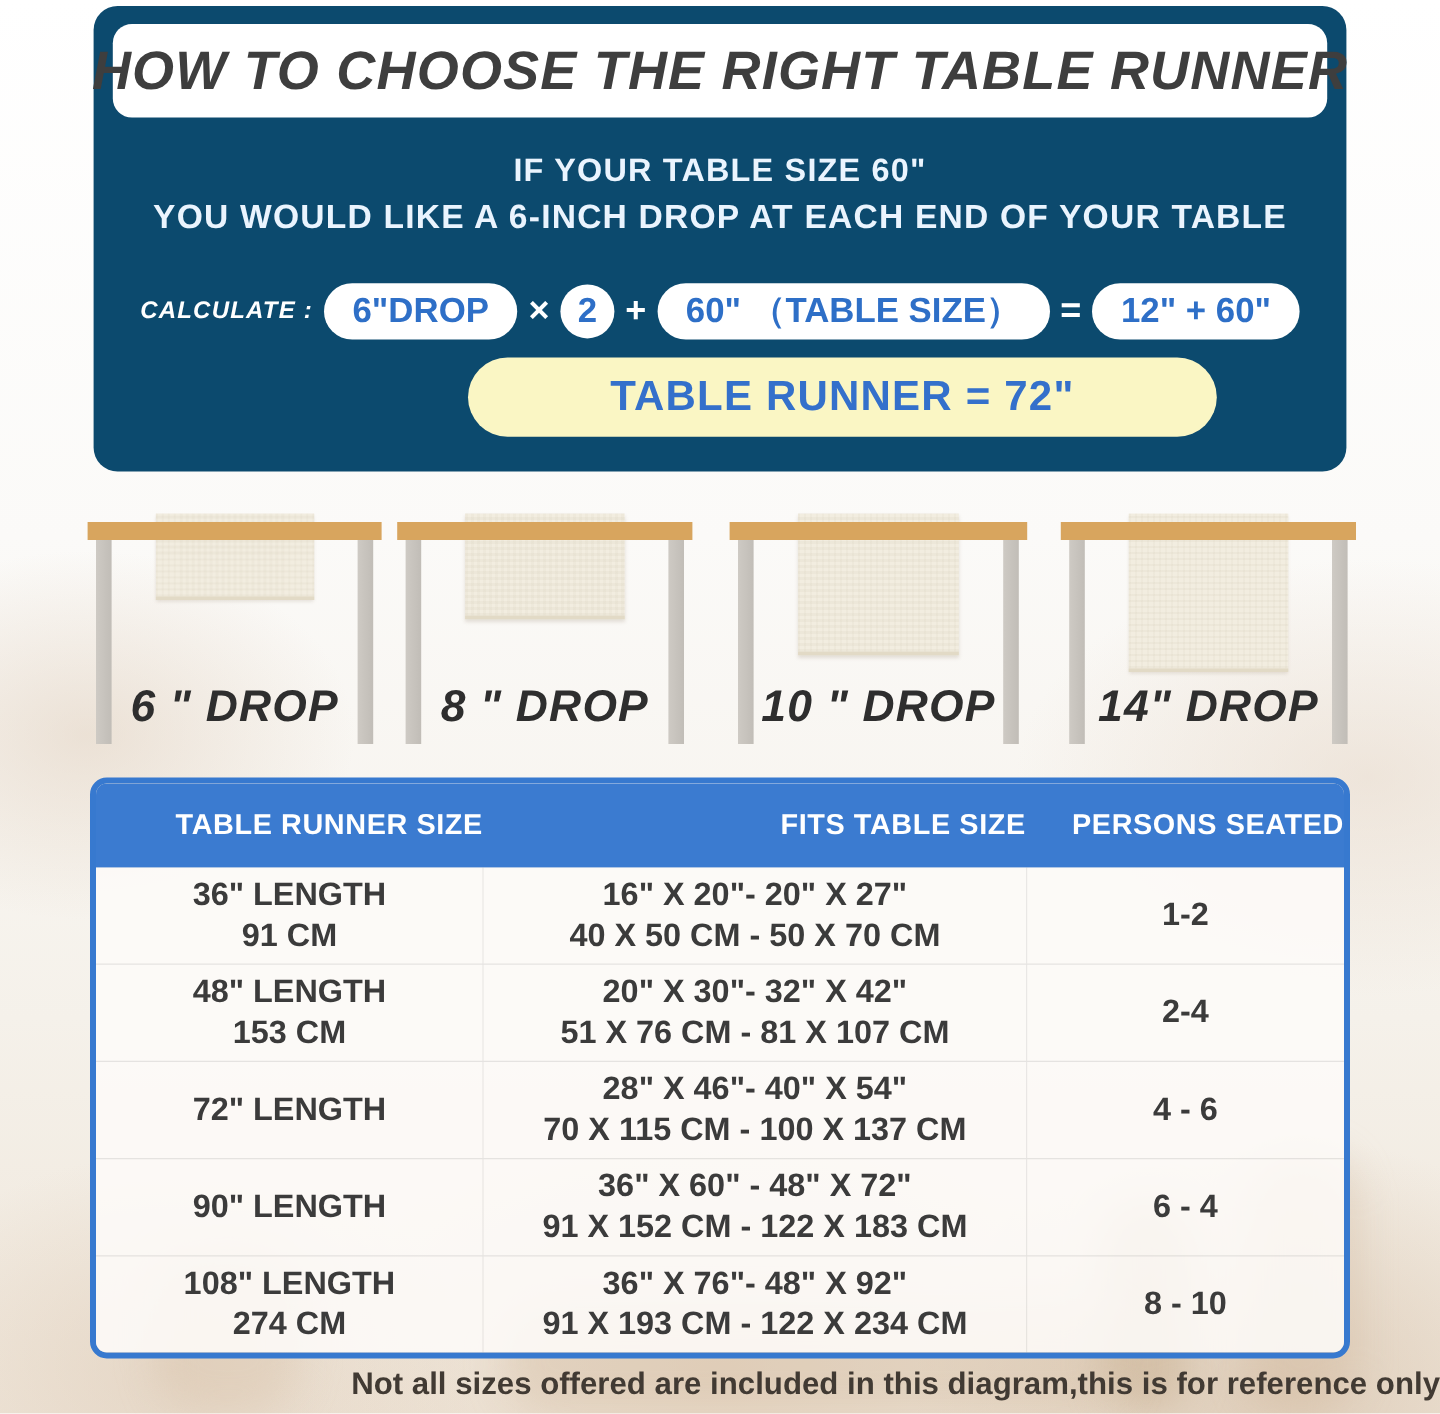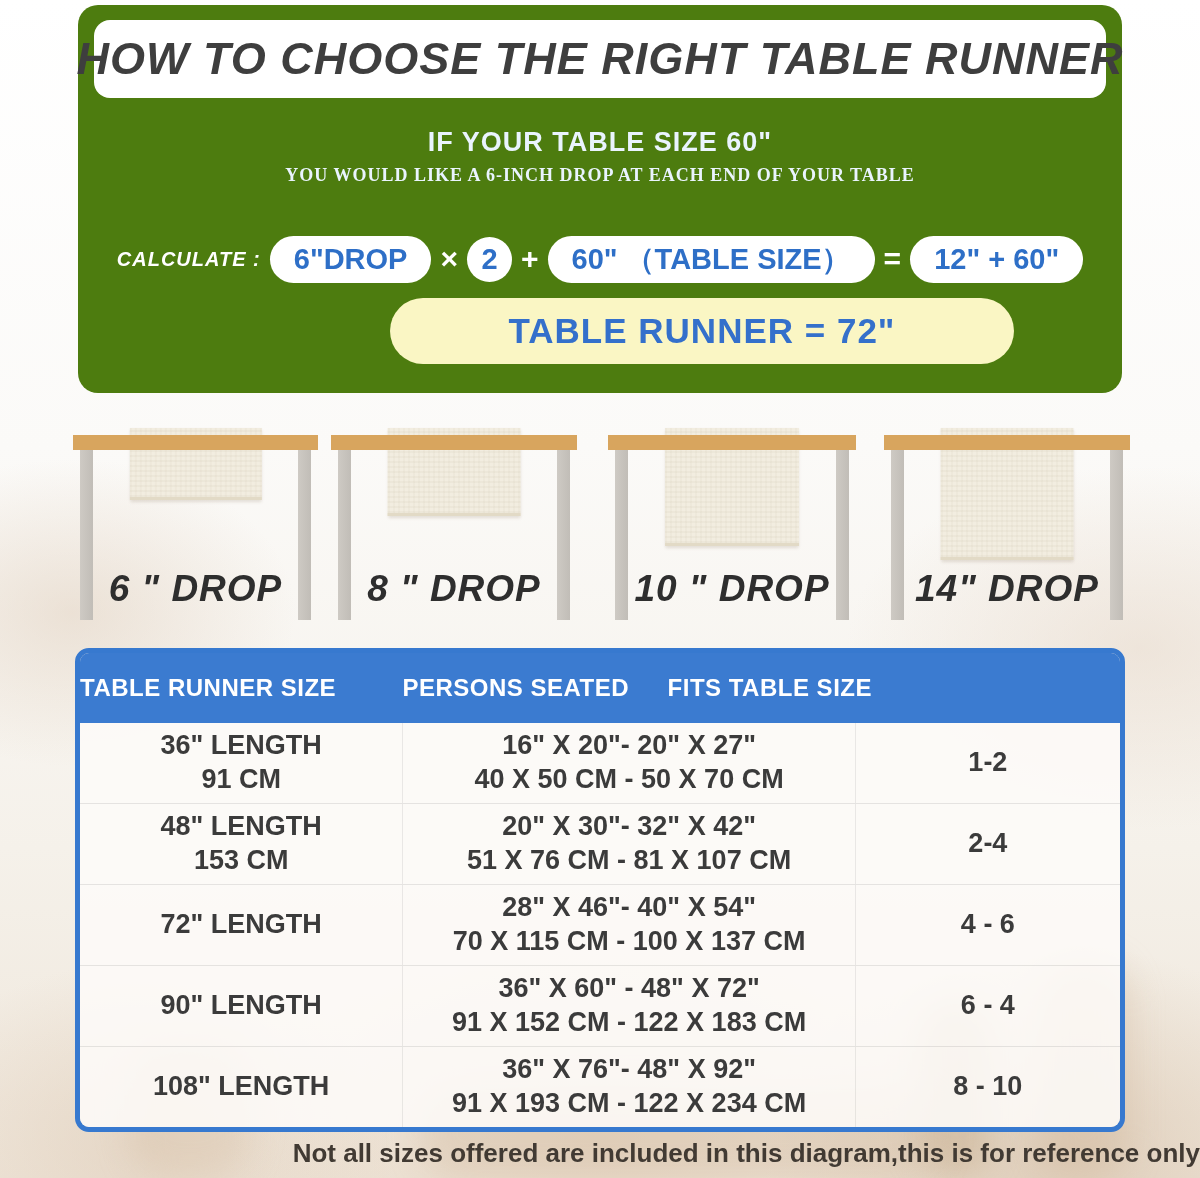--- a/index.html
+++ b/index.html
@@ -19,34 +19,34 @@
   }
   .bg-blob { position:absolute; filter:blur(16px); border-radius:40px; }
   .blob1 { left:920px; top:1000px; width:70px; height:178px; background:rgba(196,168,136,.45); }
   .blob2 { left:1040px; top:960px; width:90px; height:218px; background:rgba(210,186,158,.4); }
   .blob3 { left:130px; top:1040px; width:120px; height:138px; background:rgba(214,192,166,.35); }
   .blob4 { left:420px; top:1090px; width:520px; height:88px; background:rgba(205,180,150,.3); }
 
   
   .hero {
     position:absolute; left:78px; top:5px; width:1044px; height:388px;
-    background:#4d7c0f; border-radius:20px;
+    background:#0c4a6e; border-radius:20px;
   }
   .title-bar {
     position:absolute; left:16px; top:15px; width:1012px; height:78px;
     background:#ffffff; border-radius:16px;
     display:flex; align-items:center; justify-content:center;
   }
   .title-bar span {
     font-size:45px; font-weight:bold; font-style:italic; letter-spacing:1px;
     color:#3e3e3e; white-space:nowrap;
   }
   .intro { position:absolute; left:0; width:100%; text-align:center; color:#eaf4fe; font-weight:600; }
   .intro-1 { top:122px; font-size:27px; letter-spacing:1px; }
-  .intro-2 { top:160px; font-size:18px; letter-spacing:1px;font-family:Liberation Serif, serif; }
+  .intro-2 { top:160px; font-size:28px; letter-spacing:1px; }
 
   .calc-row {
     position:absolute; left:0; top:228px; width:100%; height:52px;
     display:flex; align-items:center; justify-content:center; gap:9px;
   }
   .calc-label { color:#ffffff; font-weight:bold; font-size:20px; letter-spacing:1px; white-space:nowrap;font-style:italic; }
   .pill {
     background:#ffffff; color:#2e6fc7; font-weight:bold; font-size:29px;
     border-radius:27px; padding:9px 24px; white-space:nowrap; line-height:1;
   }
@@ -93,21 +93,21 @@
   }
 
   
   .chart {
     position:absolute; left:75px; top:648px; width:1050px; height:484px;
     border:5px solid #3779cf; border-radius:14px; overflow:hidden;
     display:flex; flex-direction:column;
   }
   .chart-header { height:70px; flex:0 0 70px; background:#3b7bd0; display:flex; align-items:center; }
   .chart-header .hcell {
-    color:#ffffff; font-weight:bold; font-size:24px; letter-spacing:.5px; text-align:left;
+    color:#ffffff; font-weight:bold; font-size:24px; letter-spacing:.5px; text-align:right;
   }
   .chart-body { flex:1; background:rgba(253,251,248,.88); display:flex; flex-direction:column; }
   .crow { flex:1; display:flex; align-items:center; }
   .crow + .crow { border-top:1px solid rgba(110,110,110,.16); }
   .col1 { width:31%; }
   .col2 { width:43.5%; }
   .col3 { width:25.5%; }
   .cell { text-align:center; align-self:stretch; display:flex; flex-direction:column; justify-content:center; }
   .crow .col2, .crow .col3 { border-left:1px solid rgba(110,110,110,.13); }
   .cell div { font-size:27px; font-weight:bold; color:#3b3b3b; line-height:1.25; white-space:nowrap; }
@@ -175,22 +175,22 @@
   <div class="runner"></div>
   <div class="tabletop"></div>
   <div class="leg leg-l"></div>
   <div class="leg leg-r"></div>
   <div class="drop-label">14" DROP</div>
 </div>
 
 <div class="chart">
   <div class="chart-header">
     <div class="hcell col1">TABLE RUNNER SIZE</div>
+    <div class="hcell col2">FITS TABLE SIZE</div>
     <div class="hcell col3">PERSONS SEATED</div>
-    <div class="hcell col2">FITS TABLE SIZE</div>
   </div>
   <div class="chart-body">
 
     <div class="crow">
       <div class="cell col1">
         <div>36" LENGTH</div>
         <div>91 CM</div>
       </div>
       <div class="cell col2">
         <div>16" X 20"- 20" X 27"</div>
@@ -237,20 +237,21 @@
         <div>91 X 152 CM - 122 X 183 CM</div>
       </div>
       <div class="cell col3">
         <div>6 - 4</div>
       </div>
     </div>
 
     <div class="crow">
       <div class="cell col1">
         <div>108" LENGTH</div>
+        <div>274 CM</div>
       </div>
       <div class="cell col2">
         <div>36" X 76"- 48" X 92"</div>
         <div>91 X 193 CM - 122 X 234 CM</div>
       </div>
       <div class="cell col3">
         <div>8 - 10</div>
       </div>
     </div>
 

